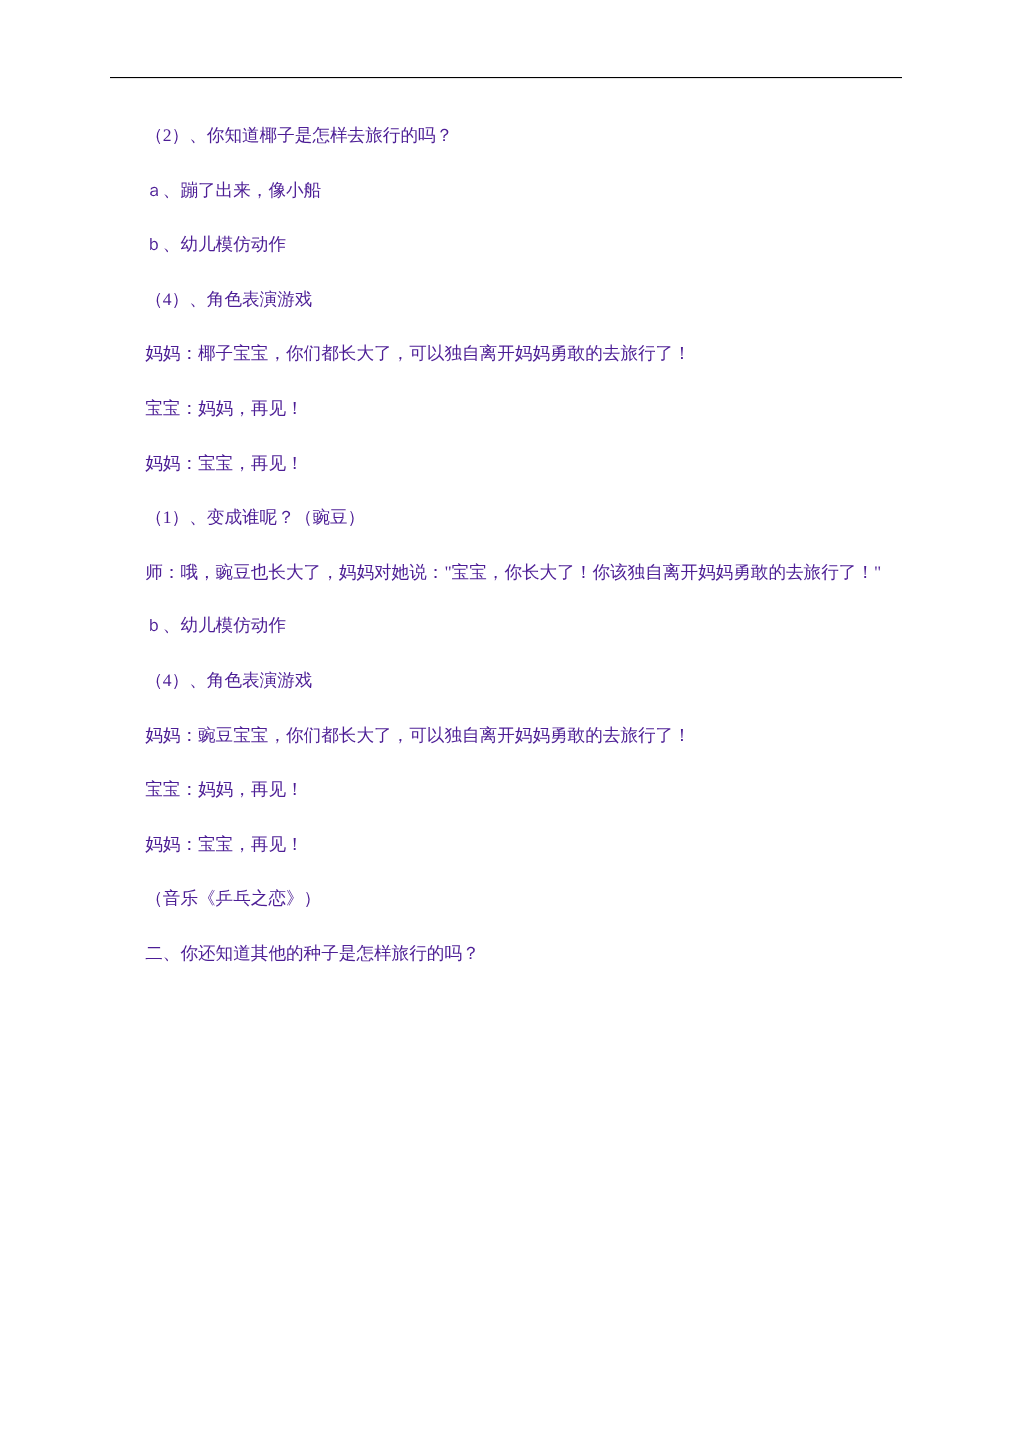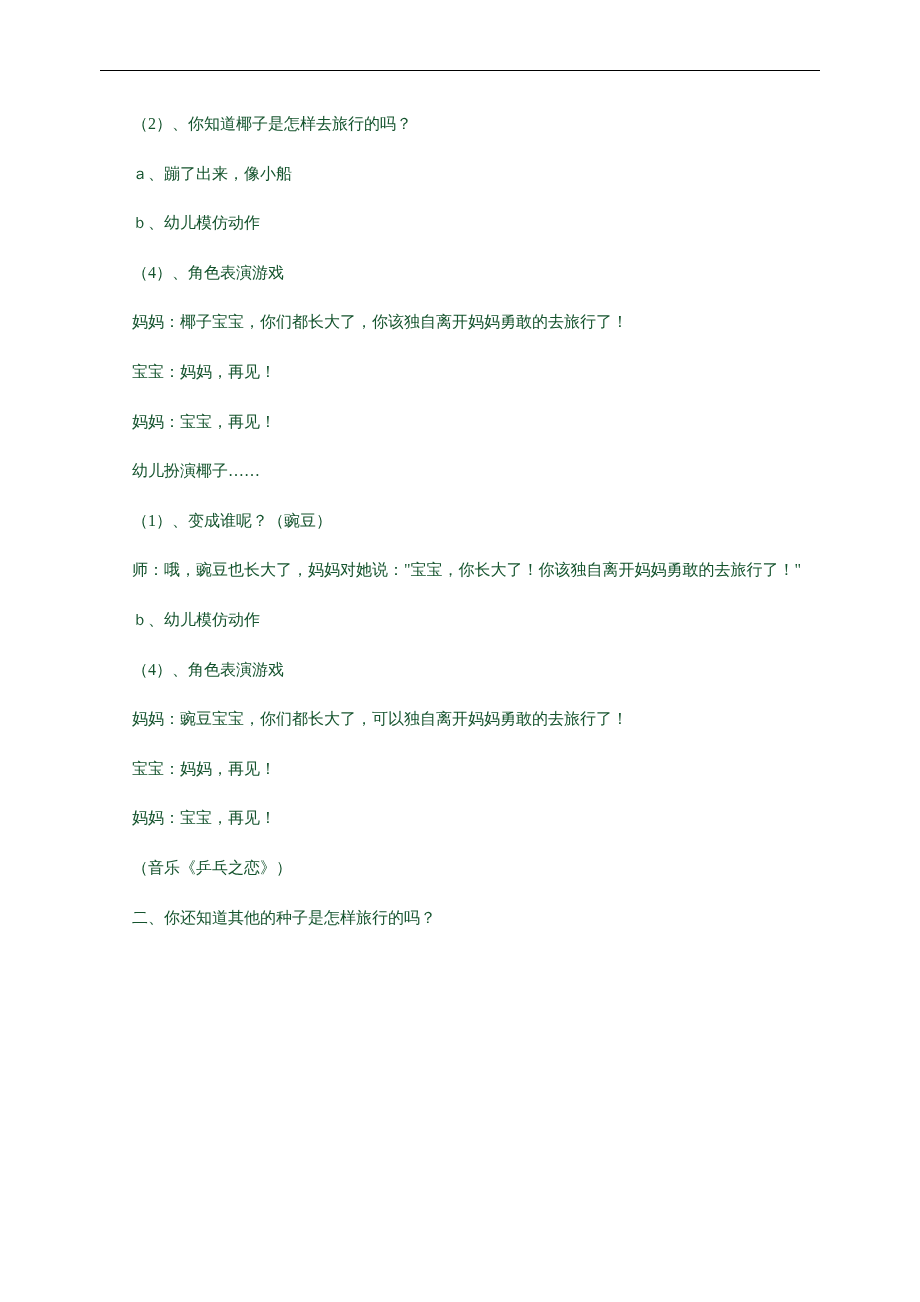--- a/index.html
+++ b/index.html
@@ -13,41 +13,40 @@
     padding: 70px 100px 60px 100px;
     box-sizing: border-box;
   }
   .hr-line {
     border: none;
     border-top: 1.5px solid #000;
     margin: 0 0 40px 0;
   }
   .para {
     font-size: 16px;
-    color: #14532d;
+    color: #4c1d95;
     line-height: 1.6;
     margin: 0 0 24px 0;
     text-indent: 2em;
     font-family: Liberation Serif, serif;
   }
 </style>
 </head>
 <body>
 
 <div class="page">
   <hr class="hr-line">
 
   <p class="para">（2）、你知道椰子是怎样去旅行的吗？</p>
   <p class="para">ａ、蹦了出来，像小船</p>
   <p class="para">ｂ、幼儿模仿动作</p>
   <p class="para">（4）、角色表演游戏</p>
-  <p class="para">妈妈：椰子宝宝，你们都长大了，你该独自离开妈妈勇敢的去旅行了！</p>
+  <p class="para">妈妈：椰子宝宝，你们都长大了，可以独自离开妈妈勇敢的去旅行了！</p>
   <p class="para">宝宝：妈妈，再见！</p>
   <p class="para">妈妈：宝宝，再见！</p>
-  <p class="para">幼儿扮演椰子……</p>
   <p class="para">（1）、变成谁呢？（豌豆）</p>
   <p class="para">师：哦，豌豆也长大了，妈妈对她说："宝宝，你长大了！你该独自离开妈妈勇敢的去旅行了！"</p>
   <p class="para">ｂ、幼儿模仿动作</p>
   <p class="para">（4）、角色表演游戏</p>
   <p class="para">妈妈：豌豆宝宝，你们都长大了，可以独自离开妈妈勇敢的去旅行了！</p>
   <p class="para">宝宝：妈妈，再见！</p>
   <p class="para">妈妈：宝宝，再见！</p>
   <p class="para">（音乐《乒乓之恋》）</p>
   <p class="para">二、你还知道其他的种子是怎样旅行的吗？</p>
 </div>

